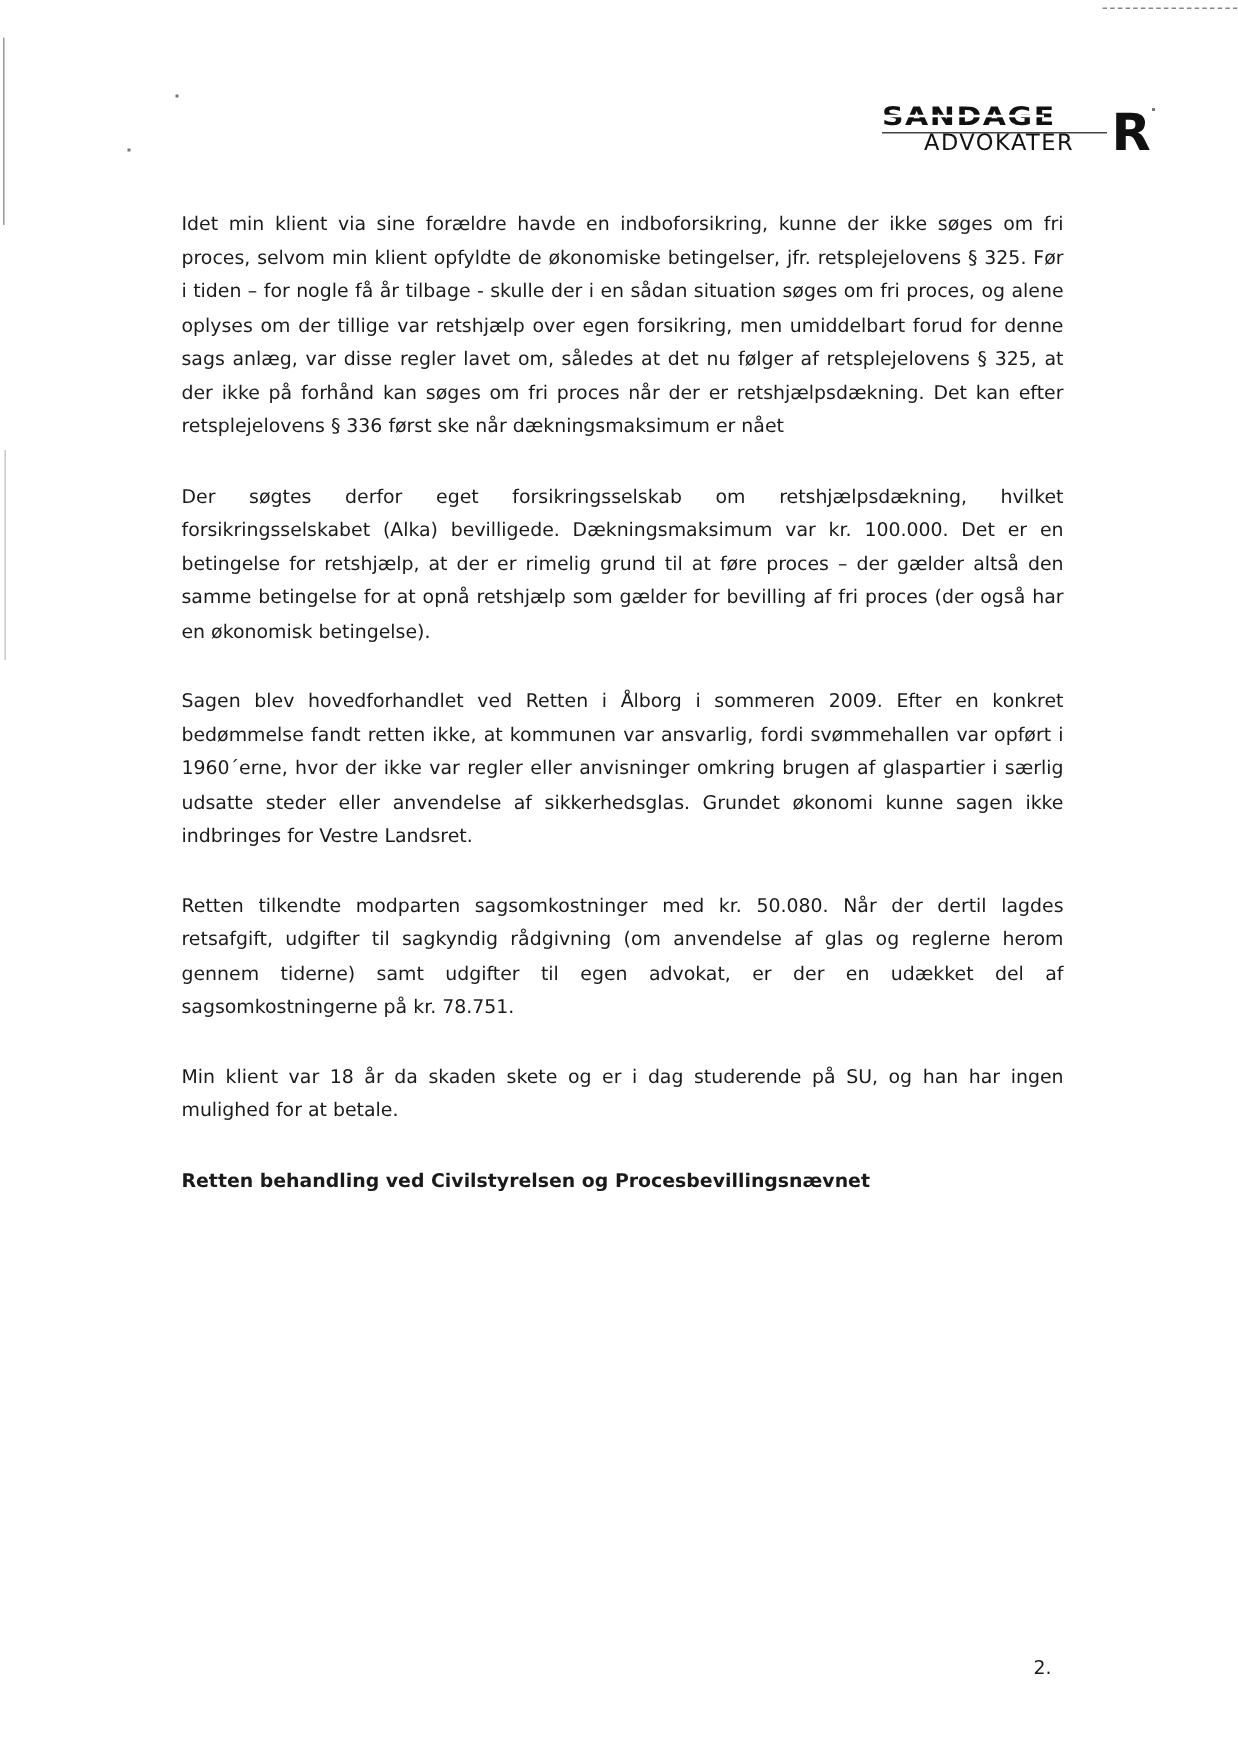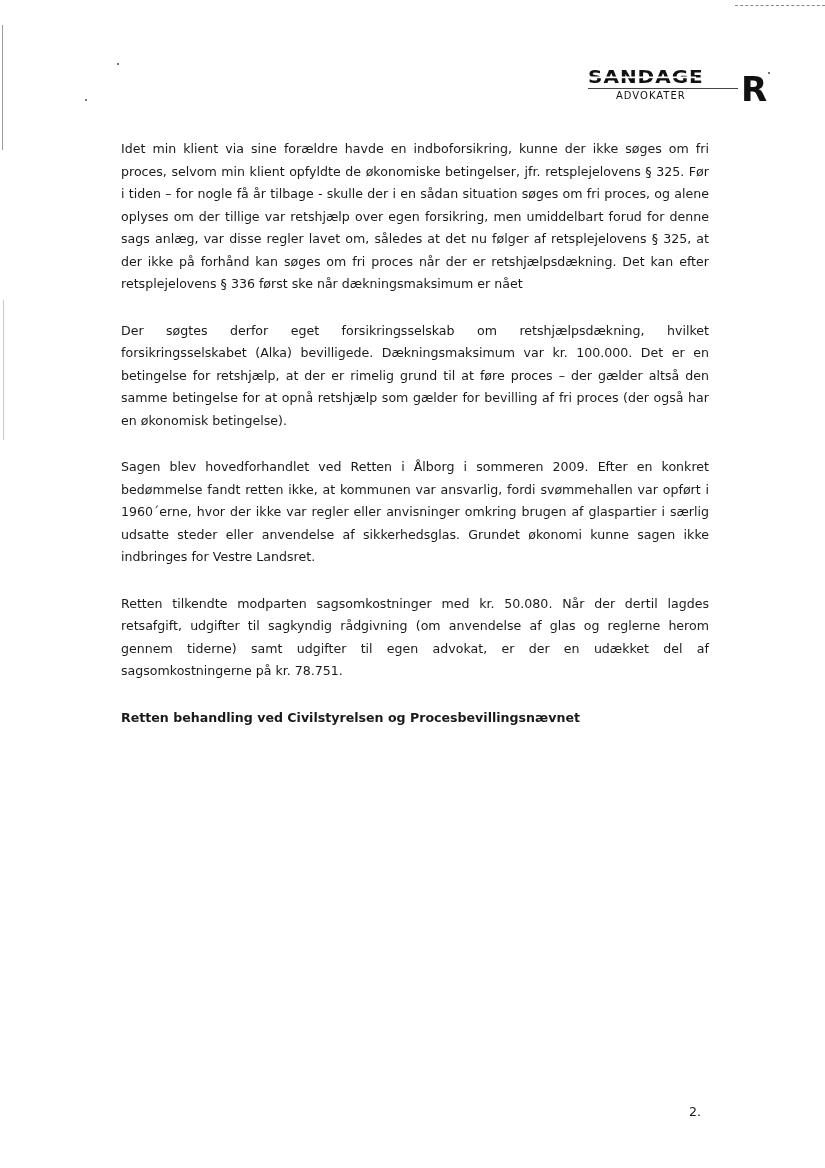--- a/index.html
+++ b/index.html
@@ -69,21 +69,21 @@
       right: 8px;
       top: 10px;
       height: 2px;
       background: #fff;
     }
     .logo-sub {
       position: absolute;
       left: 28px;
       top: 22px;
       font-family: "DejaVu Sans", sans-serif;
-      font-size: 10px;
+      font-size: 15px;
       letter-spacing: 1px;
       color: #111;
       line-height: 11px;
     }
     .logo-r {
       position: absolute;
       left: 153px;
       top: 4px;
       font-family: "DejaVu Sans", sans-serif;
       font-weight: bold;
@@ -144,16 +144,17 @@
   <span class="logo-line"></span>
   <span class="logo-sub">ADVOKATER</span>
   <span class="logo-r">R</span>
 </div>
 
 <div class="content">
   <p class="para">Idet min klient via sine forældre havde en indboforsikring, kunne der ikke søges om fri proces, selvom min klient opfyldte de økonomiske betingelser, jfr. retsplejelovens § 325. Før i tiden – for nogle få år tilbage - skulle der i en sådan situation søges om fri proces, og alene oplyses om der tillige var retshjælp over egen forsikring, men umiddelbart forud for denne sags anlæg, var disse regler lavet om, således at det nu følger af retsplejelovens § 325, at der ikke på forhånd kan søges om fri proces når der er retshjælpsdækning. Det kan efter retsplejelovens § 336 først ske når dækningsmaksimum er nået</p>
   <p class="para">Der søgtes derfor eget forsikringsselskab om retshjælpsdækning, hvilket forsikringsselskabet (Alka) bevilligede. Dækningsmaksimum var kr. 100.000.  Det er en betingelse for retshjælp, at der er rimelig grund til at føre proces – der gælder altså den samme betingelse for at opnå retshjælp som gælder for bevilling af fri proces (der også har en økonomisk betingelse).</p>
   <p class="para">Sagen blev hovedforhandlet ved Retten i Ålborg i sommeren 2009. Efter en konkret bedømmelse fandt retten ikke, at kommunen var ansvarlig, fordi svømmehallen var opført i 1960´erne, hvor der ikke var regler eller anvisninger omkring brugen af glaspartier i særlig udsatte steder eller anvendelse af sikkerhedsglas. Grundet økonomi kunne sagen ikke indbringes for Vestre Landsret.</p>
   <p class="para">Retten tilkendte modparten sagsomkostninger med kr. 50.080. Når der dertil lagdes retsafgift, udgifter til sagkyndig rådgivning (om anvendelse af glas og reglerne herom gennem tiderne) samt udgifter til egen advokat, er der en udækket del af sagsomkostningerne på kr. 78.751.</p>
+  <p class="para">Min klient var 18 år da skaden skete og er i dag studerende på SU, og han har ingen mulighed for at betale.</p>
   <h3 class="heading">Retten behandling ved Civilstyrelsen og Procesbevillingsnævnet</h3>
 </div>
 
 <div class="page-number">2.</div>
 
 </body></html>

